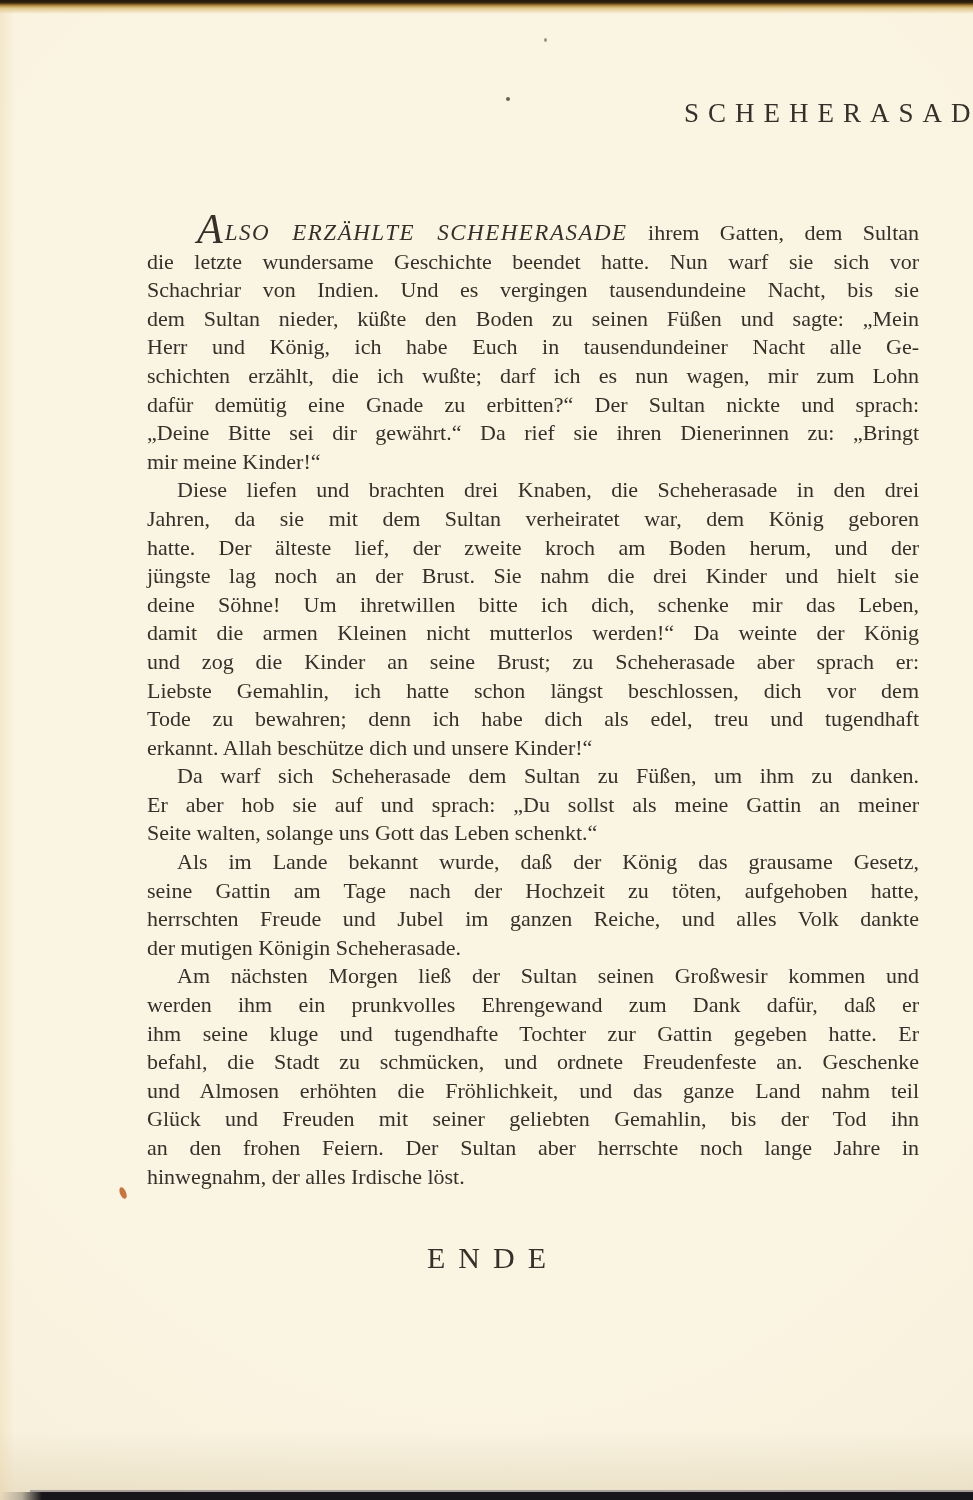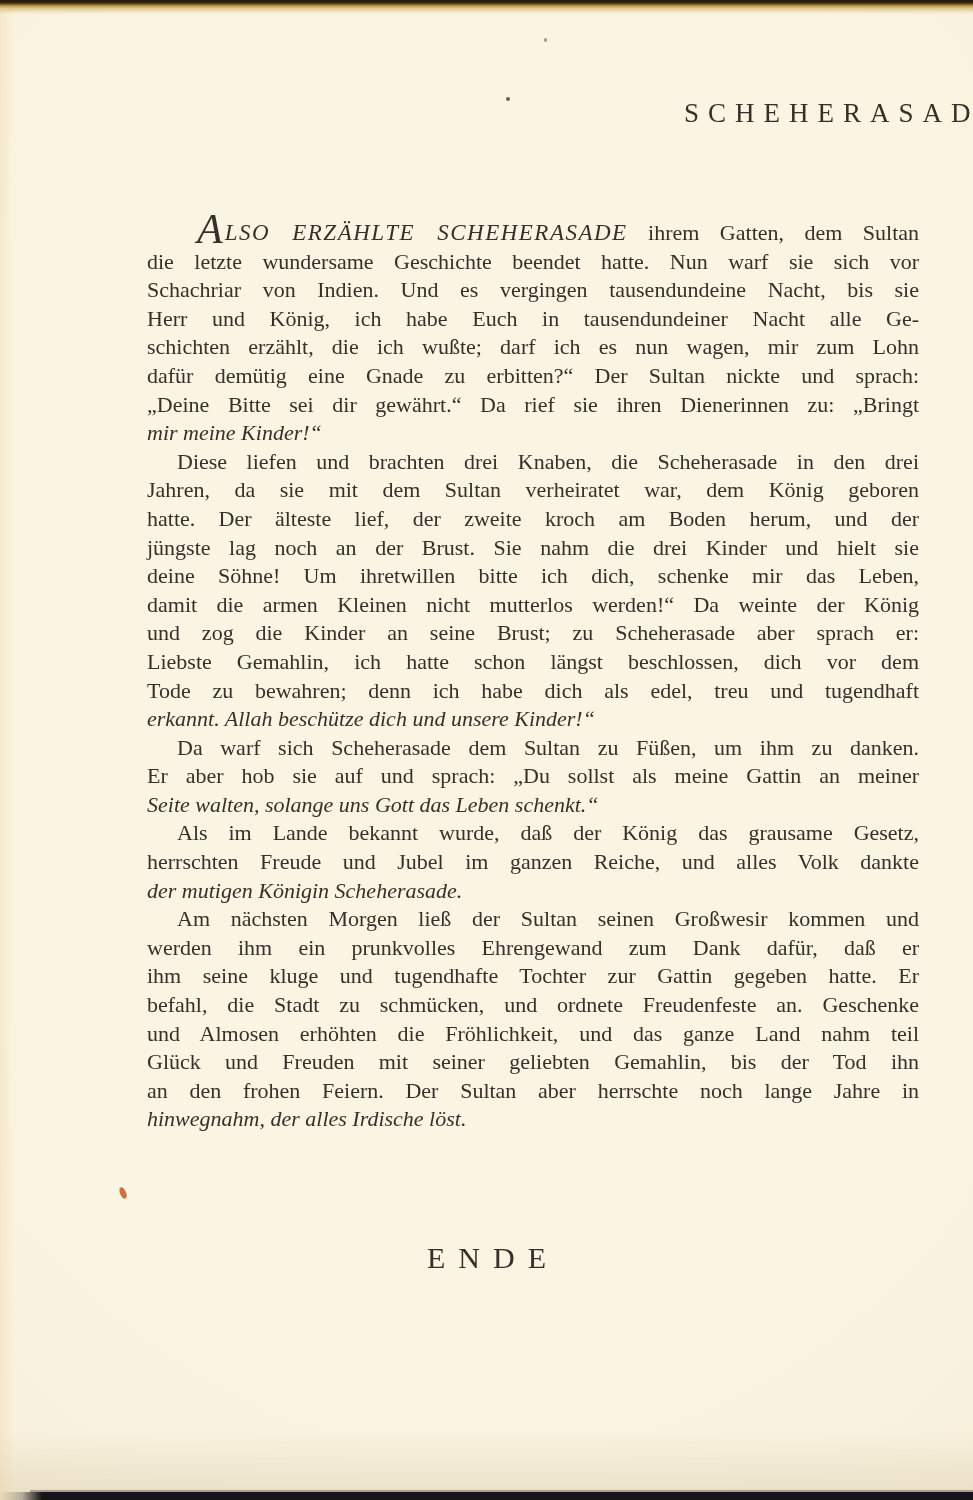--- a/index.html
+++ b/index.html
@@ -76,21 +76,20 @@
   .line {
     height: 28.6px;
     line-height: 28.6px;
     text-align: justify;
     text-align-last: justify;
     white-space: nowrap;
     overflow: visible;
   }
   .line.end {
     text-align-last: left;
-    font-style: italic;
   }
   .line.indent {
     text-indent: 30px;
   }
   .line.first {
     padding-left: 50px;
     width: 722px;
   }
   .op-initial {
     font-style: italic;
@@ -141,39 +140,41 @@
 
 <div class="page">
   <div class="top-edge"></div>
   <div class="tiny-speck"></div>
   <h1 class="title">SCHEHERASADE</h1>
   <div class="title-dot"></div>
   <div class="body-text" id="body-text">
       <div class="line first"><span class="op-initial">A</span><span class="op-caps">LSO ERZÄHLTE SCHEHERASADE</span> ihrem Gatten, dem Sultan</div>
       <div class="line">die letzte wundersame Geschichte beendet hatte. Nun warf sie sich vor</div>
       <div class="line">Schachriar von Indien. Und es vergingen tausendundeine Nacht, bis sie</div>
+      <div class="line">dem Sultan nieder, küßte den Boden zu seinen Füßen und sagte: „Mein</div>
       <div class="line">Herr und König, ich habe Euch in tausendundeiner Nacht alle Ge-</div>
       <div class="line">schichten erzählt, die ich wußte; darf ich es nun wagen, mir zum Lohn</div>
       <div class="line">dafür demütig eine Gnade zu erbitten?“ Der Sultan nickte und sprach:</div>
       <div class="line">„Deine Bitte sei dir gewährt.“ Da rief sie ihren Dienerinnen zu: „Bringt</div>
       <div class="line end">mir meine Kinder!“</div>
       <div class="line indent">Diese liefen und brachten drei Knaben, die Scheherasade in den drei</div>
       <div class="line">Jahren, da sie mit dem Sultan verheiratet war, dem König geboren</div>
       <div class="line">hatte. Der älteste lief, der zweite kroch am Boden herum, und der</div>
       <div class="line">jüngste lag noch an der Brust. Sie nahm die drei Kinder und hielt sie</div>
       <div class="line">deine Söhne! Um ihretwillen bitte ich dich, schenke mir das Leben,</div>
       <div class="line">damit die armen Kleinen nicht mutterlos werden!“ Da weinte der König</div>
       <div class="line">und zog die Kinder an seine Brust; zu Scheherasade aber sprach er:</div>
       <div class="line">Liebste Gemahlin, ich hatte schon längst beschlossen, dich vor dem</div>
       <div class="line">Tode zu bewahren; denn ich habe dich als edel, treu und tugendhaft</div>
       <div class="line end">erkannt. Allah beschütze dich und unsere Kinder!“</div>
       <div class="line indent">Da warf sich Scheherasade dem Sultan zu Füßen, um ihm zu danken.</div>
       <div class="line">Er aber hob sie auf und sprach: „Du sollst als meine Gattin an meiner</div>
       <div class="line end">Seite walten, solange uns Gott das Leben schenkt.“</div>
       <div class="line indent">Als im Lande bekannt wurde, daß der König das grausame Gesetz,</div>
+      <div class="line">seine Gattin am Tage nach der Hochzeit zu töten, aufgehoben hatte,</div>
       <div class="line">herrschten Freude und Jubel im ganzen Reiche, und alles Volk dankte</div>
       <div class="line end">der mutigen Königin Scheherasade.</div>
       <div class="line indent">Am nächsten Morgen ließ der Sultan seinen Großwesir kommen und</div>
       <div class="line">werden ihm ein prunkvolles Ehrengewand zum Dank dafür, daß er</div>
       <div class="line">ihm seine kluge und tugendhafte Tochter zur Gattin gegeben hatte. Er</div>
       <div class="line">befahl, die Stadt zu schmücken, und ordnete Freudenfeste an. Geschenke</div>
       <div class="line">und Almosen erhöhten die Fröhlichkeit, und das ganze Land nahm teil</div>
       <div class="line">Glück und Freuden mit seiner geliebten Gemahlin, bis der Tod ihn</div>
       <div class="line">an den frohen Feiern. Der Sultan aber herrschte noch lange Jahre in</div>
       <div class="line end">hinwegnahm, der alles Irdische löst.</div>

